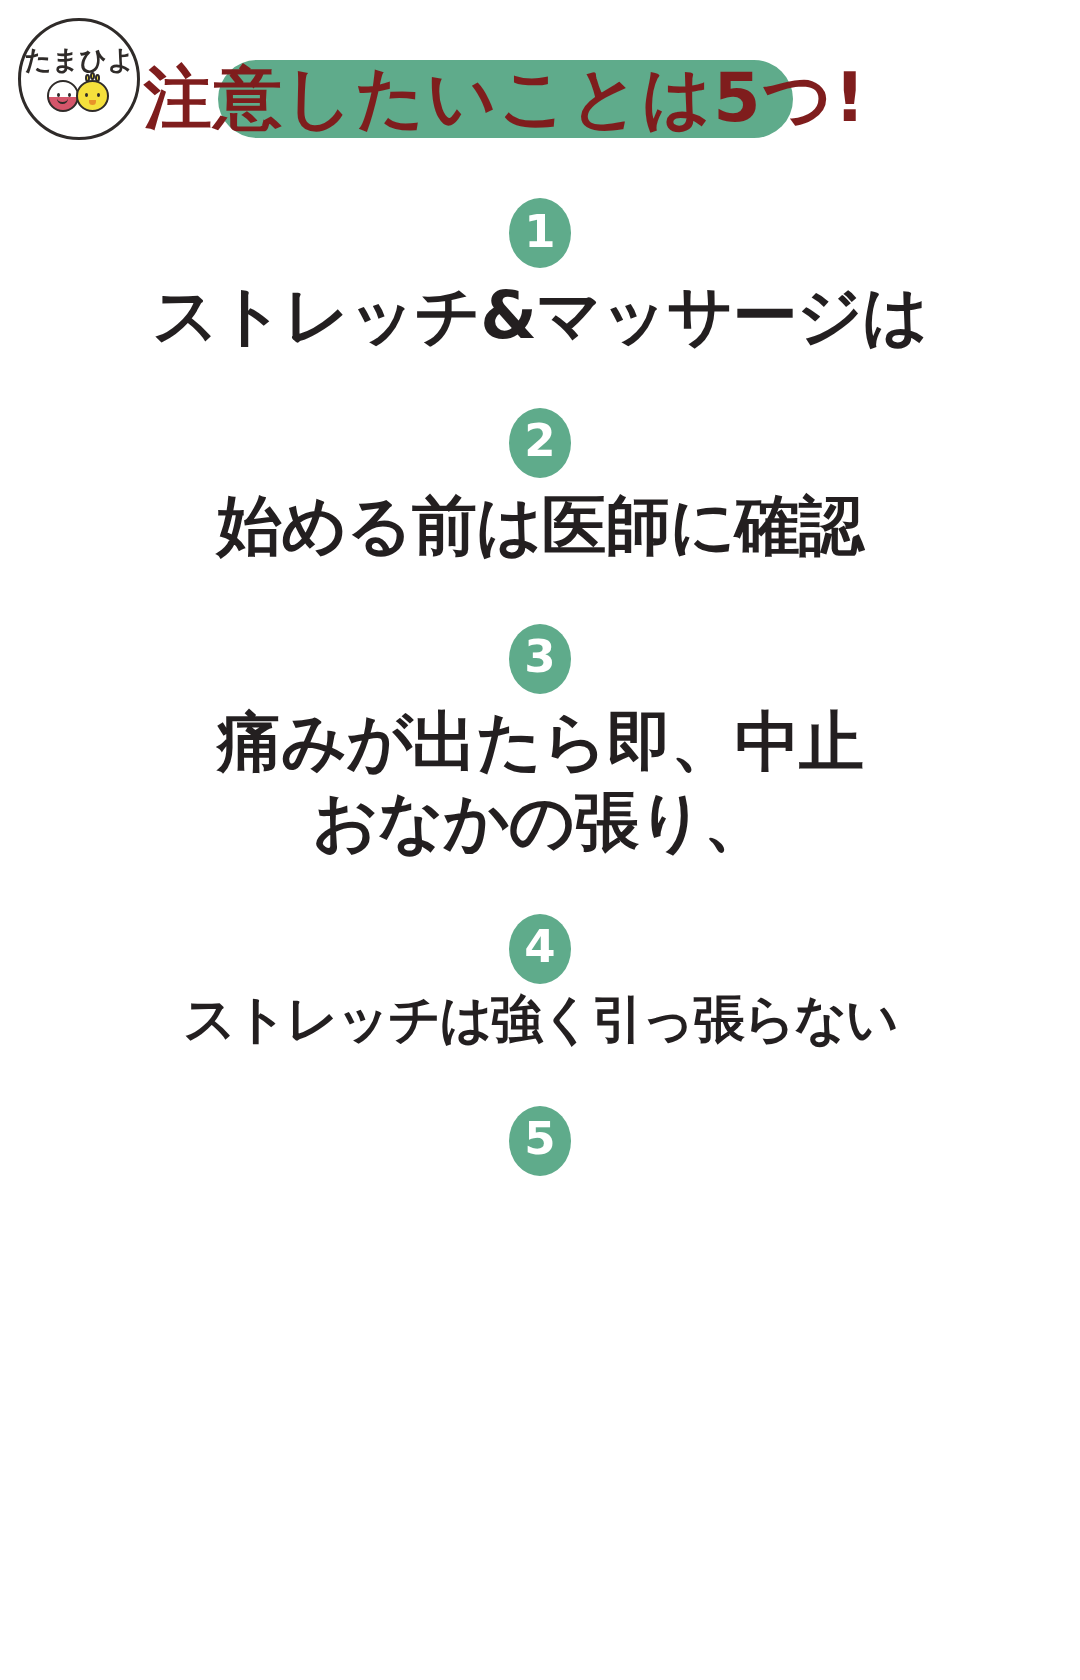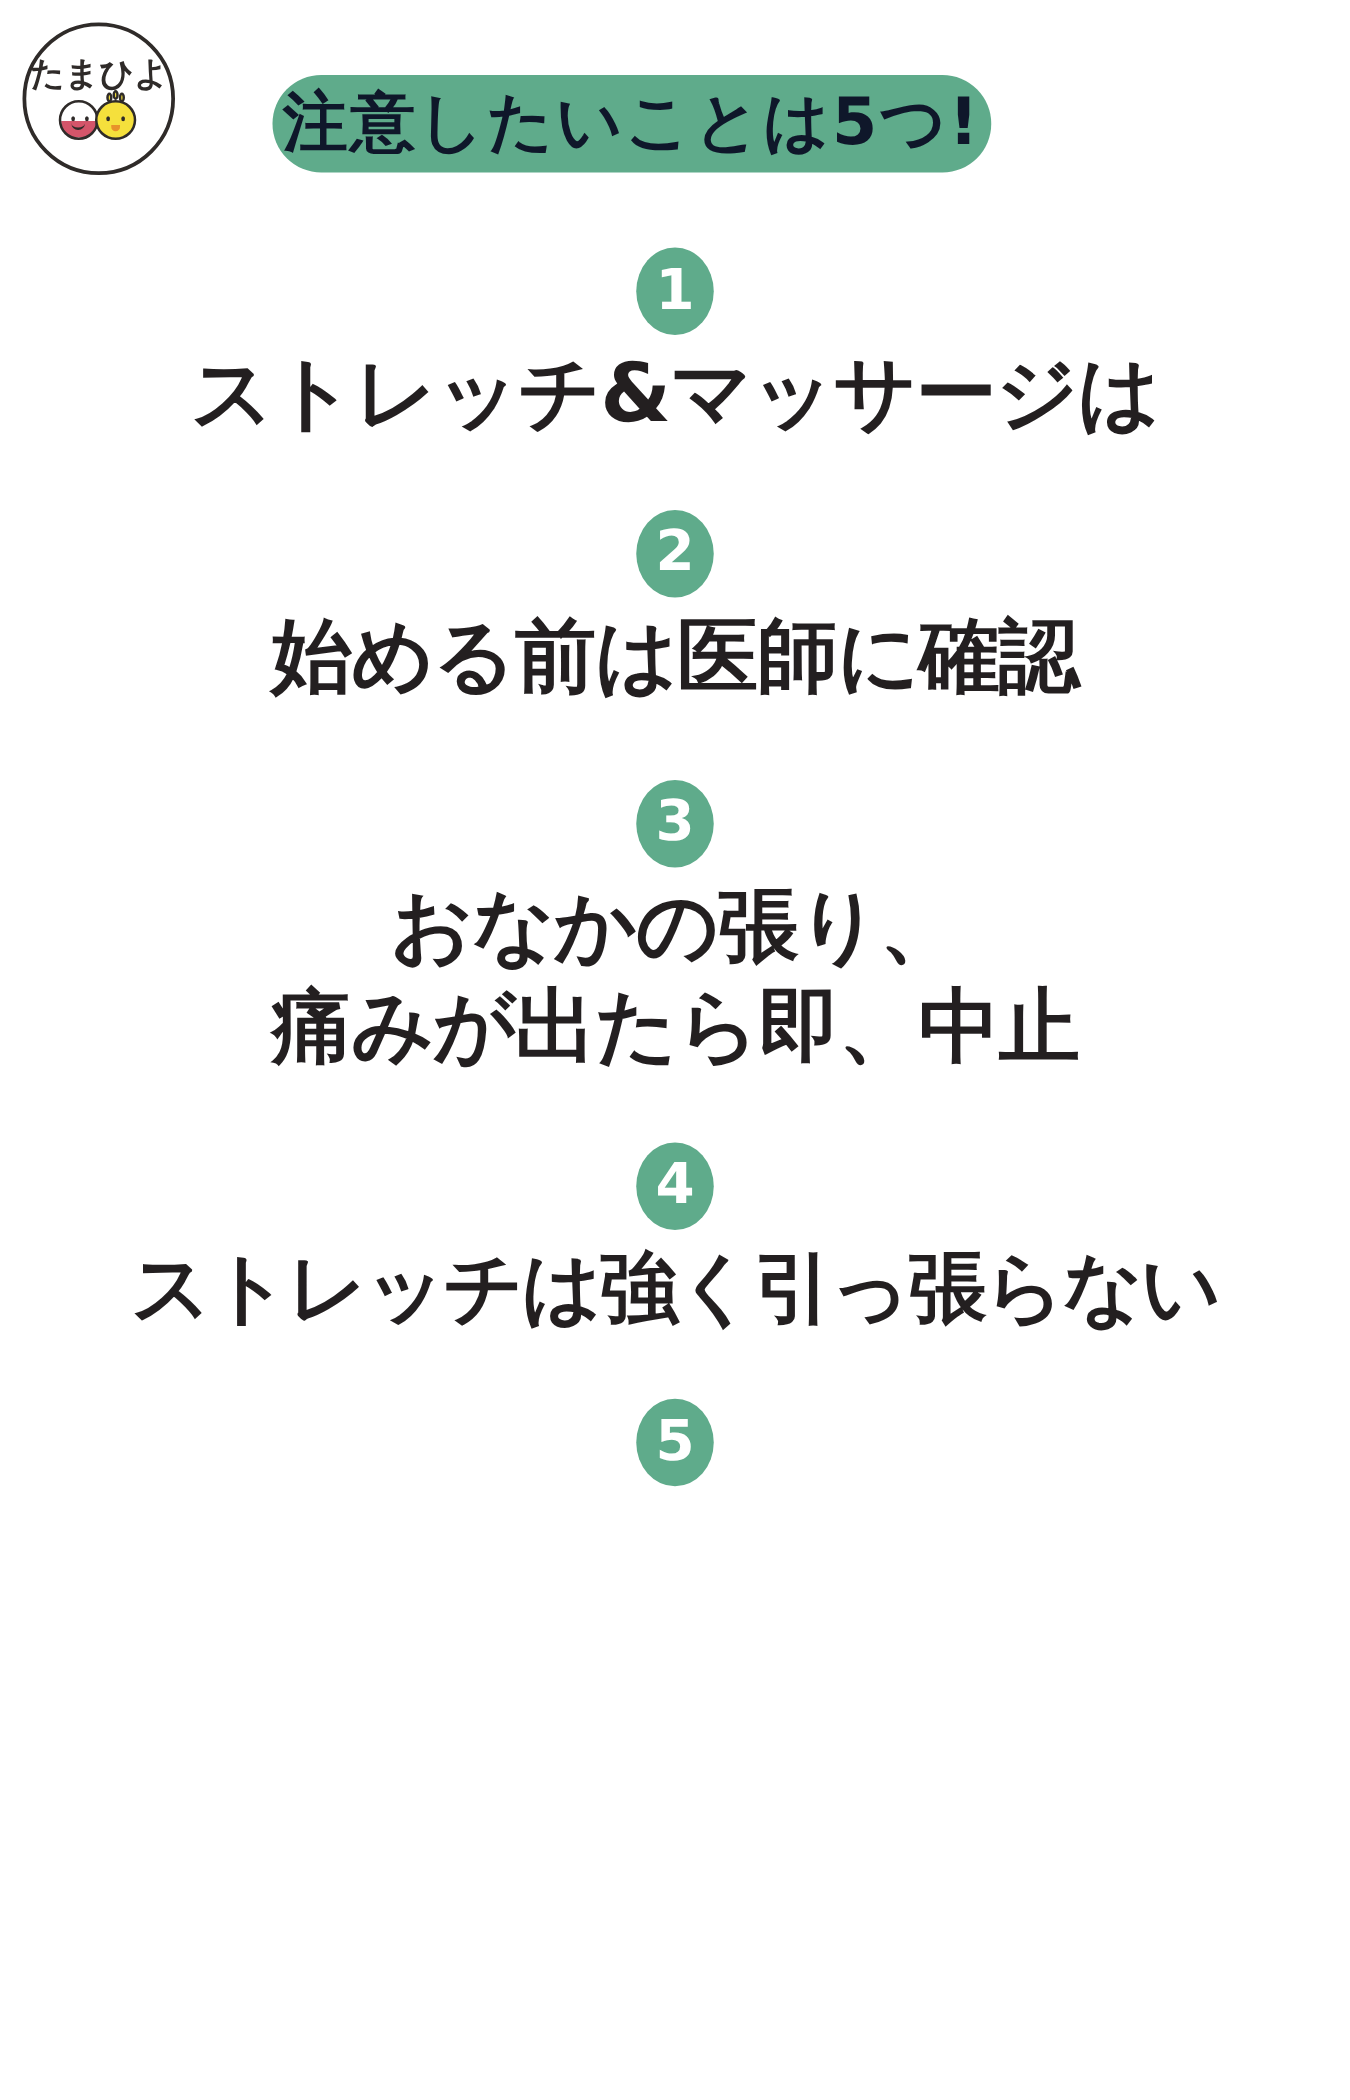--- a/index.html
+++ b/index.html
@@ -125,22 +125,22 @@
     width: 575px;
     height: 78px;
     background: #5fab8b;
     border-radius: 39px;
     display: flex;
     align-items: center;
     justify-content: center;
     box-sizing: border-box;
   }
   .title-text {
-    color: #0f172a;
-    font-size: 52px;
+    color: #7f1d1d;
+    font-size: 68px;
     font-weight: 700;
     letter-spacing: 2px;
     line-height: 1;
     white-space: nowrap;
     transform: translateY(-1px);
   }
 
   
   .tips-list {
     position: absolute;
@@ -176,22 +176,23 @@
   }
   .tip-line {
     font-size: 65px;
     font-weight: 700;
     line-height: 1.23;
     letter-spacing: -1px;
     color: #231f20;
     white-space: nowrap;
   }
   .tip-line.wide {
-    font-size: 63px;
+    font-size: 52px;
     letter-spacing: -2px;
+    font-family: Liberation Mono, monospace;
   }
 
   
   .tip-1 { margin-top: 18px; }
   .tip-2 { margin-top: 52px; }
   .tip-3 { margin-top: 58px; }
   .tip-4 { margin-top: 52px; }
   .tip-5 { margin-top: 50px; }
 </style>
 </head>
@@ -247,22 +248,22 @@
     <div class="tip-lines">
       <div class="tip-line">始める前は医師に確認</div>
     </div>
   </div>
 
   <div class="tip tip-3">
     <div class="num-badge">
       <span>3</span>
     </div>
     <div class="tip-lines">
+      <div class="tip-line">痛みが出たら即、中止</div>
       <div class="tip-line">おなかの張り、</div>
-      <div class="tip-line">痛みが出たら即、中止</div>
     </div>
   </div>
 
   <div class="tip tip-4">
     <div class="num-badge">
       <span>4</span>
     </div>
     <div class="tip-lines">
       <div class="tip-line wide">ストレッチは強く引っ張らない</div>
     </div>

